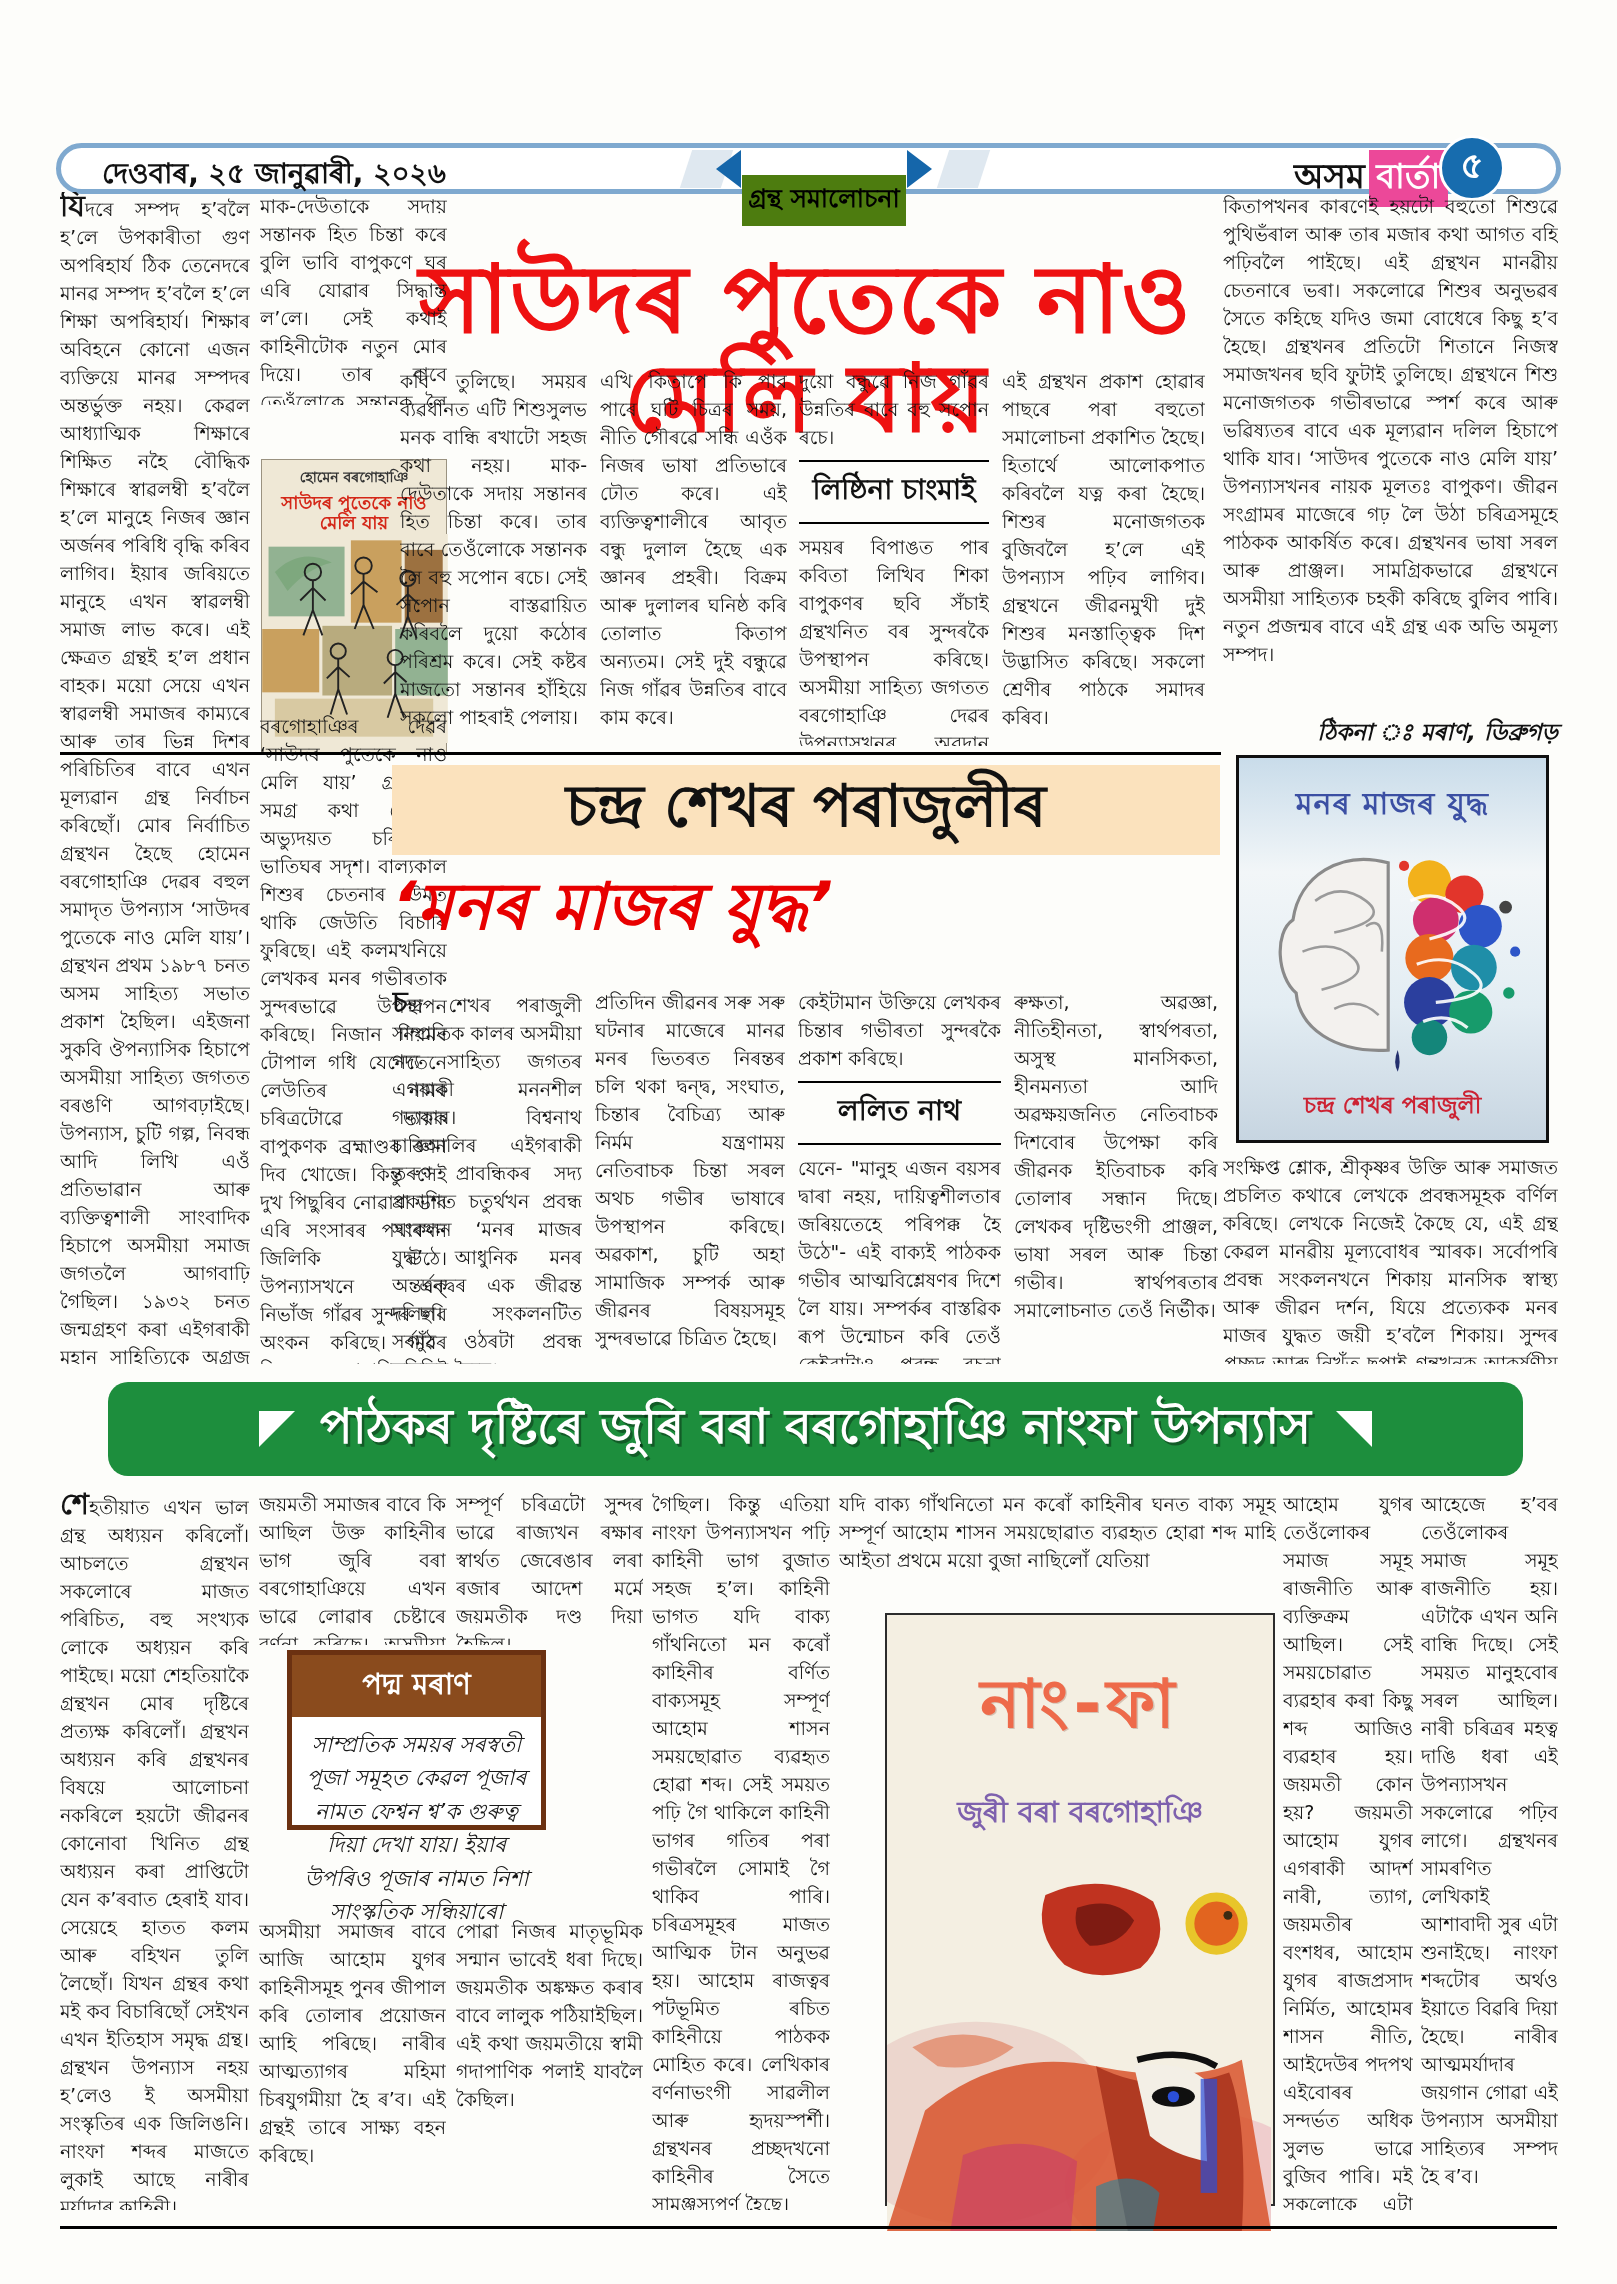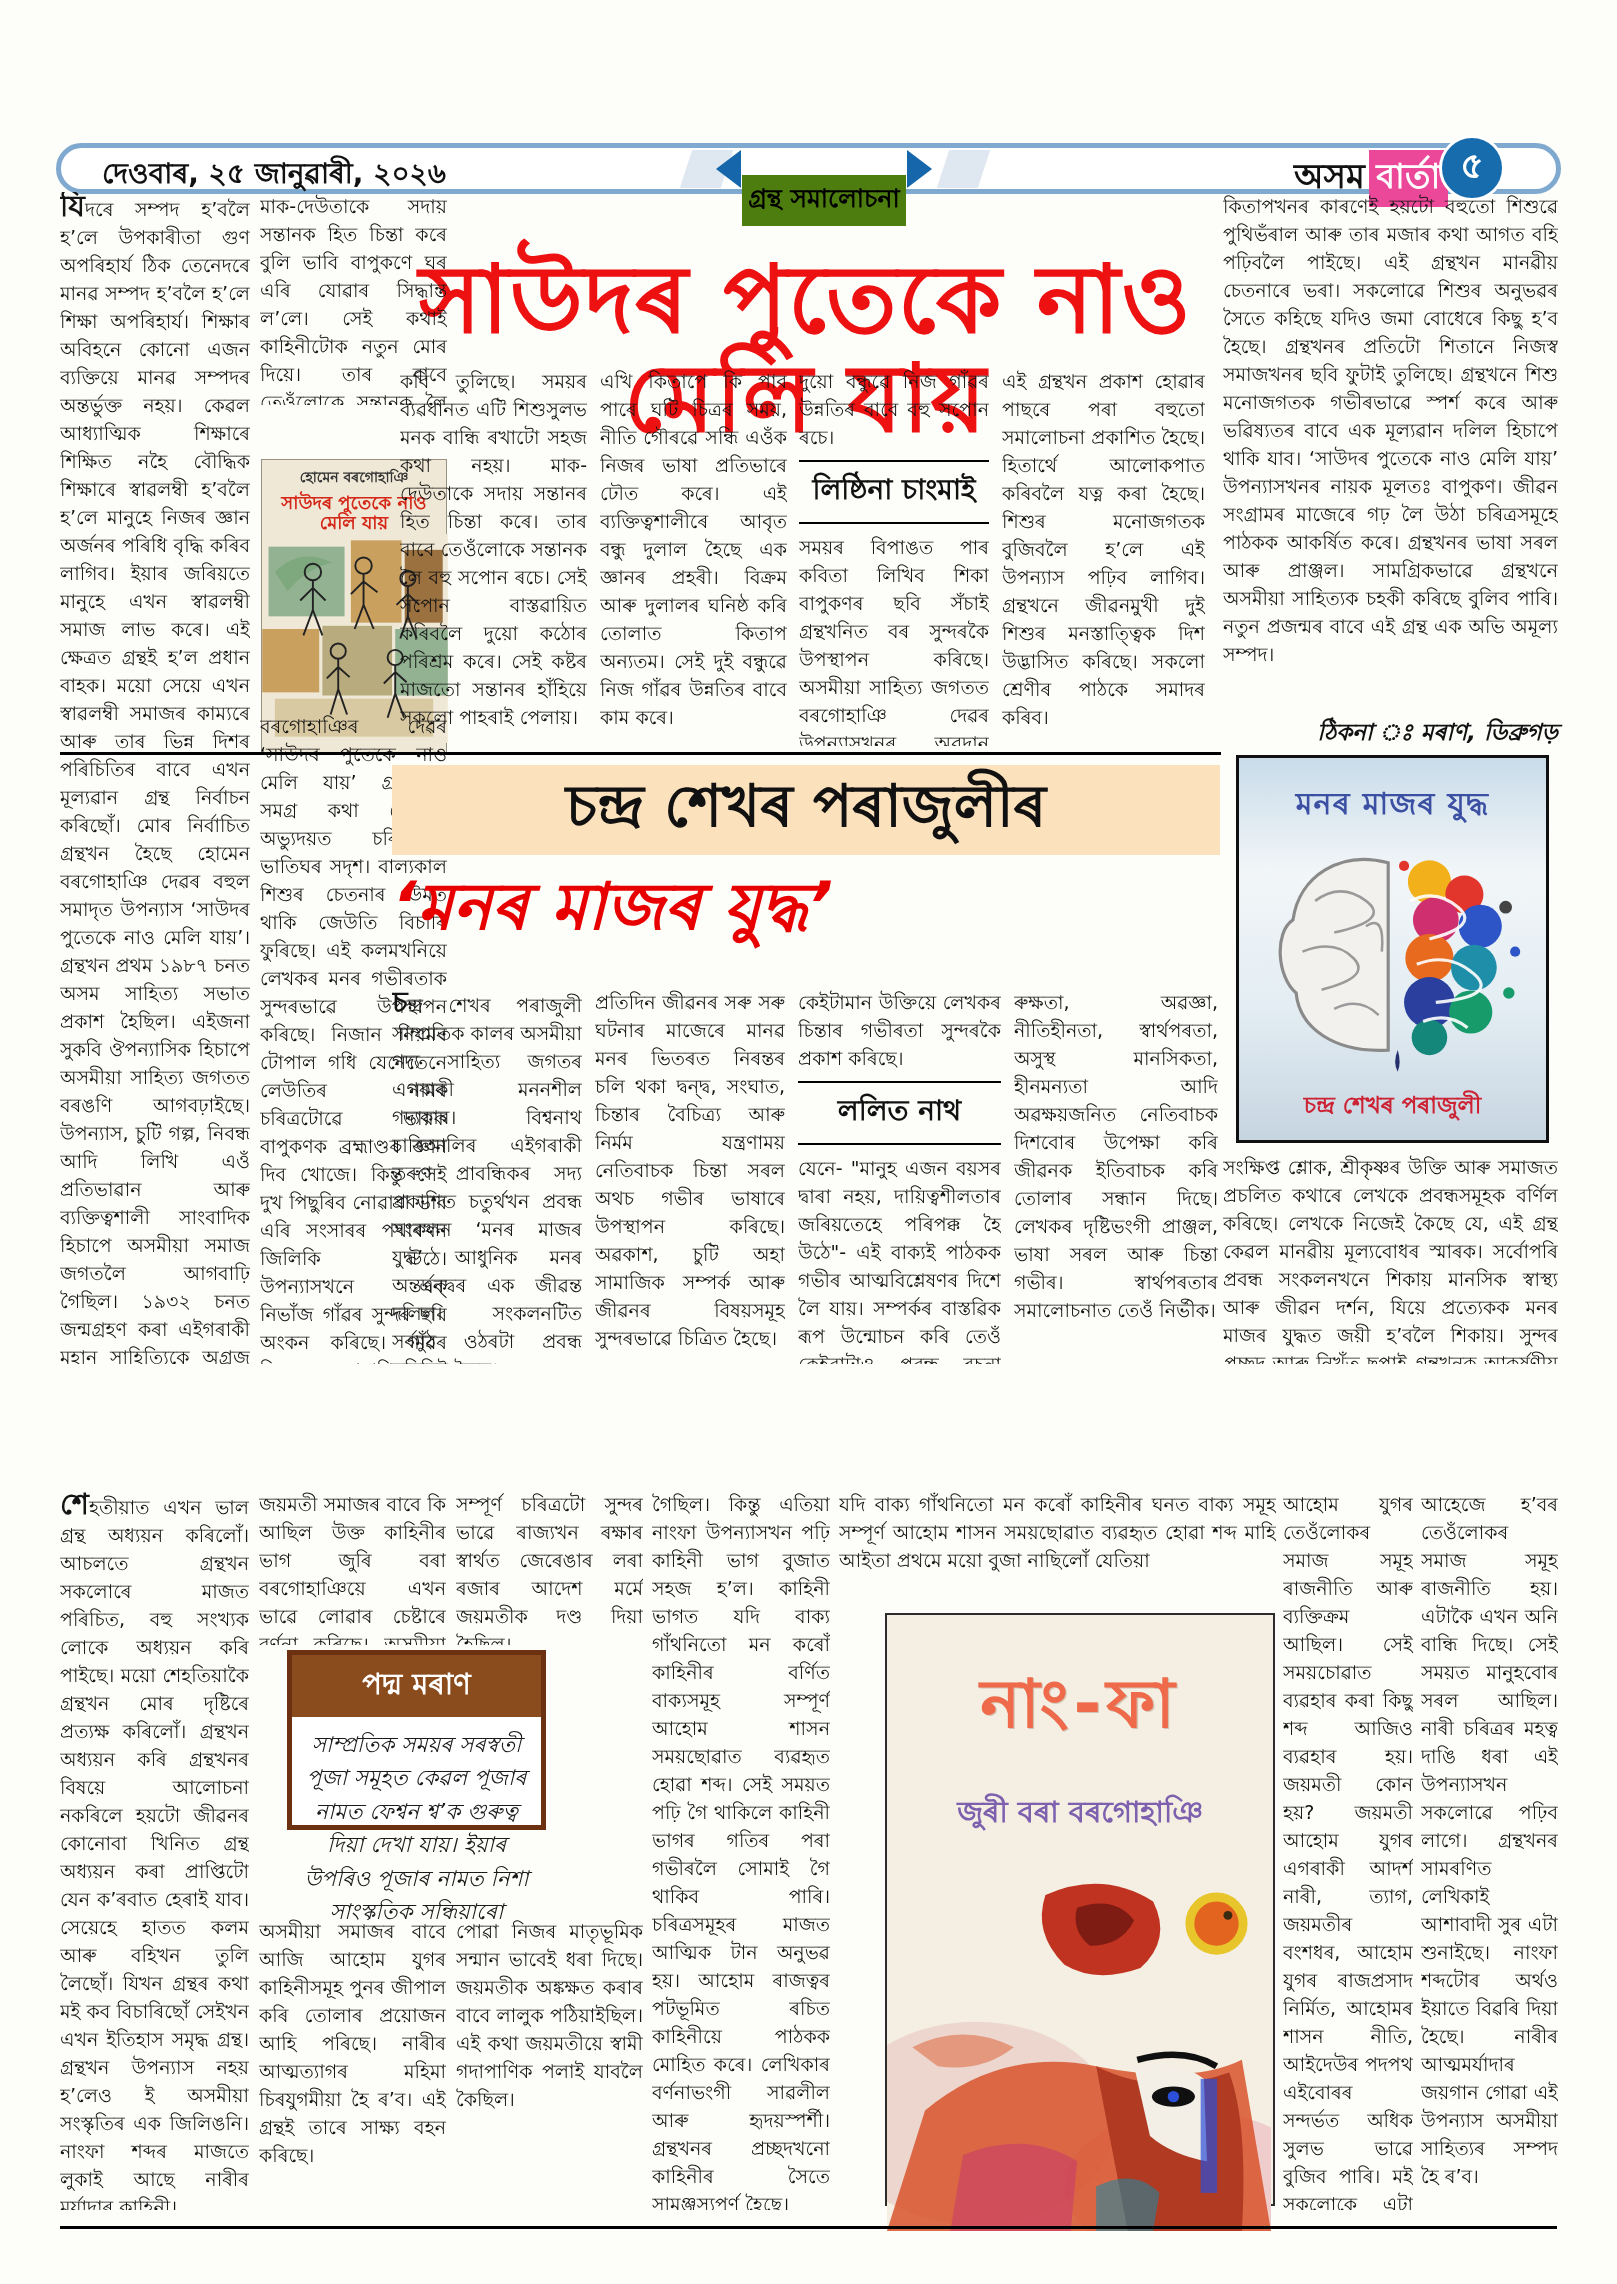--- a/index.html
+++ b/index.html
@@ -179,20 +179,25 @@
       </g>
       <path d="M250,345 q6,20 0,34 q-8,-14 0,-34" fill="#24306e"></path>
     </svg>
     <div class="cauthor">চন্দ্ৰ শেখৰ পৰাজুলী</div>
   </div>
 
   <div class="abs txt" style="left:1223px;top:1153px;width:335px;height:211px;">
     <span>সংক্ষিপ্ত শ্লোক, শ্ৰীকৃষ্ণৰ উক্তি আৰু সমাজত প্ৰচলিত কথাৰে লেখকে প্ৰবন্ধসমূহক বৰ্ণিল কৰিছে। লেখকে নিজেই কৈছে যে, এই গ্ৰন্থ কেৱল মানৱীয় মূল্যবোধৰ স্মাৰক।</span> <span>সৰ্বোপৰি প্ৰবন্ধ সংকলনখনে শিকায় মানসিক স্বাস্থ্য আৰু জীৱন দৰ্শন, যিয়ে প্ৰত্যেকক মনৰ মাজৰ যুদ্ধত জয়ী হ’বলৈ শিকায়। সুন্দৰ প্ৰচ্ছদ আৰু নিখুঁত ছপাই গ্ৰন্থখনক আকৰ্ষণীয় কৰিছে। প্ৰতিজন চিন্তাশীল পাঠকে গ্ৰন্থখন পঢ়া উচিত।</span>
   </div>
 
+  <div class="abs banner" style="left:108px;top:1382px;width:1415px;height:94px;">
+    <div class="tri" style="margin-right:25px;border-top:36px solid #fff;border-right:36px solid transparent;"></div>
+    <div class="bannertext">পাঠকৰ দৃষ্টিৰে জুৰি বৰা বৰগোহাঞি নাংফা উপন্যাস</div>
+    <div class="tri" style="margin-left:25px;border-top:36px solid #fff;border-left:36px solid transparent;"></div>
+  </div>
 
   <div class="abs txt" style="left:60px;top:1490px;width:189px;height:720px;">
     <span class="lead">শে</span><span>হতীয়াত এখন ভাল গ্ৰন্থ অধ্যয়ন কৰিলোঁ। আচলতে গ্ৰন্থখন সকলোৰে মাজত পৰিচিত, বহু সংখ্যক লোকে অধ্যয়ন কৰি পাইছে। ময়ো শেহতিয়াকৈ গ্ৰন্থখন মোৰ দৃষ্টিৰে প্ৰত্যক্ষ কৰিলোঁ। গ্ৰন্থখন অধ্যয়ন কৰি গ্ৰন্থখনৰ বিষয়ে আলোচনা নকৰিলে হয়টো জীৱনৰ কোনোবা খিনিত গ্ৰন্থ অধ্যয়ন কৰা প্ৰাপ্তিটো যেন ক’ৰবাত হেৰাই যাব। সেয়েহে হাতত কলম আৰু বহিখন তুলি লৈছোঁ। যিখন গ্ৰন্থৰ কথা মই কব বিচাৰিছোঁ সেইখন এখন ইতিহাস সমৃদ্ধ গ্ৰন্থ। গ্ৰন্থখন উপন্যাস নহয় হ’লেও ই অসমীয়া সংস্কৃতিৰ এক জিলিঙনি। নাংফা শব্দৰ মাজতে লুকাই আছে নাৰীৰ মৰ্যাদাৰ কাহিনী।</span>
   </div>
 
   <div class="abs txt" style="left:259px;top:1490px;width:187px;height:155px;">জয়মতী সমাজৰ বাবে কি আছিল উক্ত কাহিনীৰ ভাগ জুৰি বৰা বৰগোহাঞিয়ে এখন ভাৱে লোৱাৰ চেষ্টাৰে বৰ্ণনা কৰিছে। অসমীয়া সমাজখনত জয়মতী এগৰাকী সবল সতী নাৰীৰ প্ৰতীক।</div>
   <div class="abs txt" style="left:456px;top:1490px;width:187px;height:155px;">সম্পূৰ্ণ চৰিত্ৰটো সুন্দৰ ভাৱে ৰাজ্যখন ৰক্ষাৰ স্বাৰ্থত জেৰেঙাৰ লৰা ৰজাৰ আদেশ মৰ্মে জয়মতীক দণ্ড দিয়া হৈছিল।</div>
 
   <div class="abs brownbox" style="left:287px;top:1650px;width:259px;height:180px;">
     <div class="bhead">পদ্ম মৰাণ</div>

